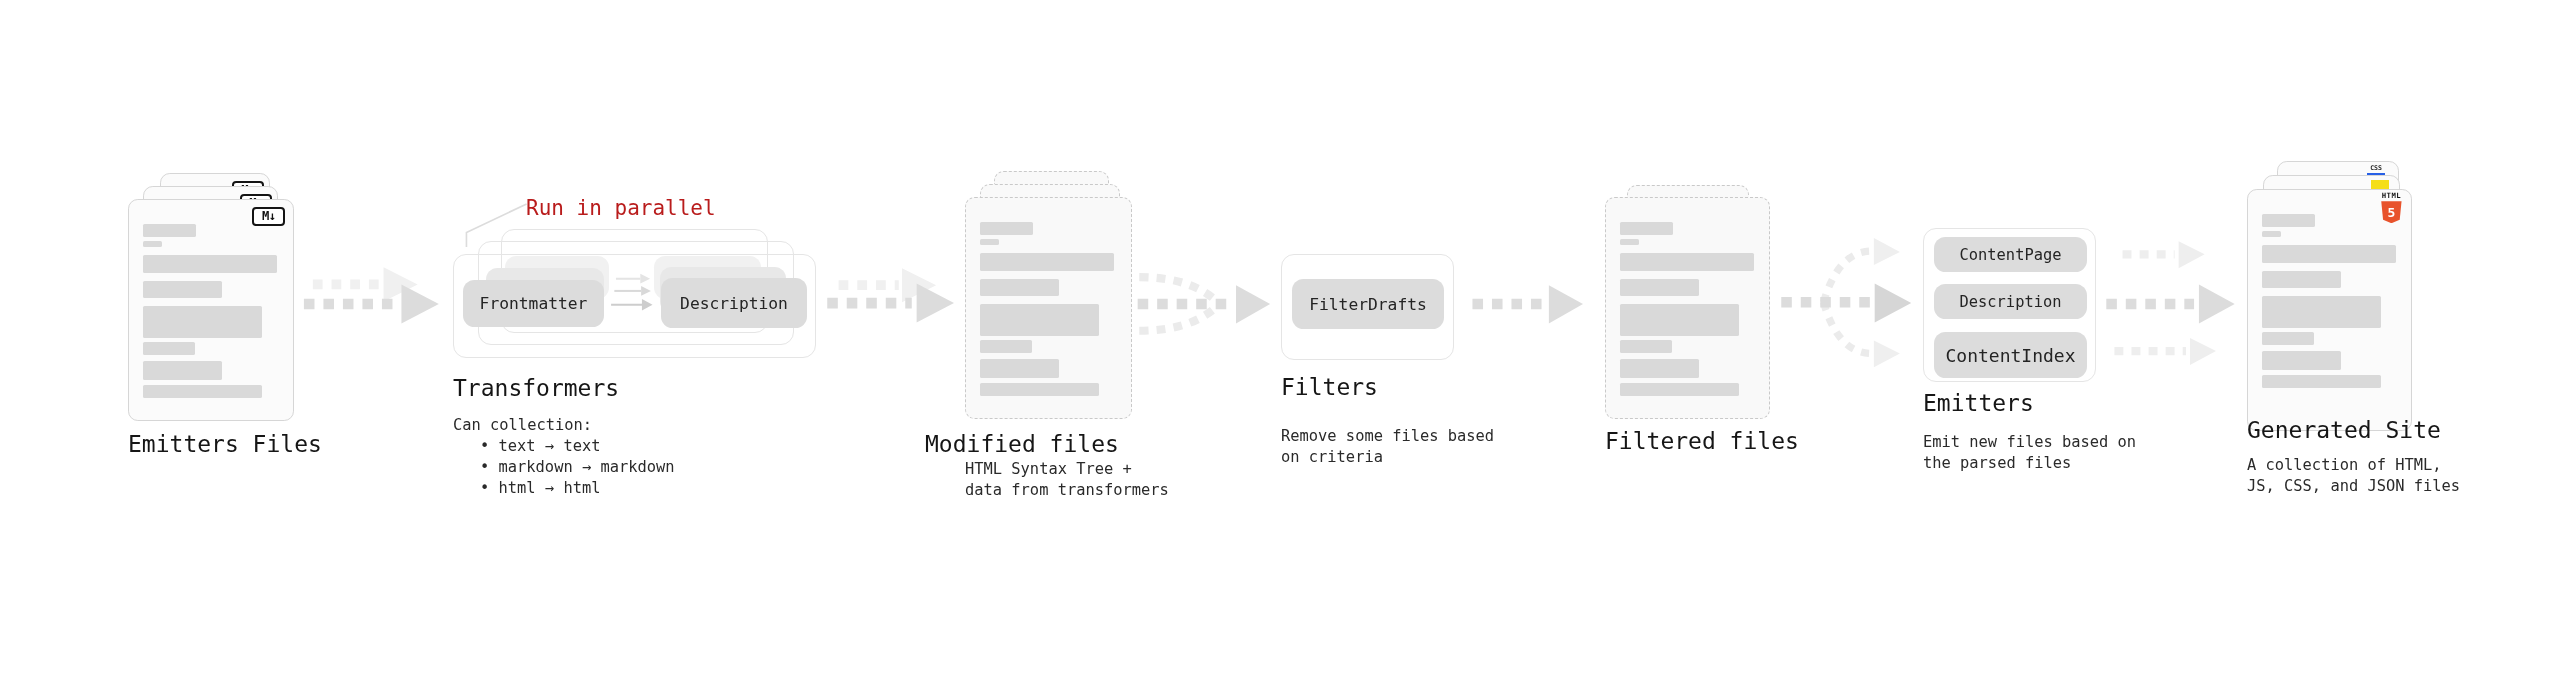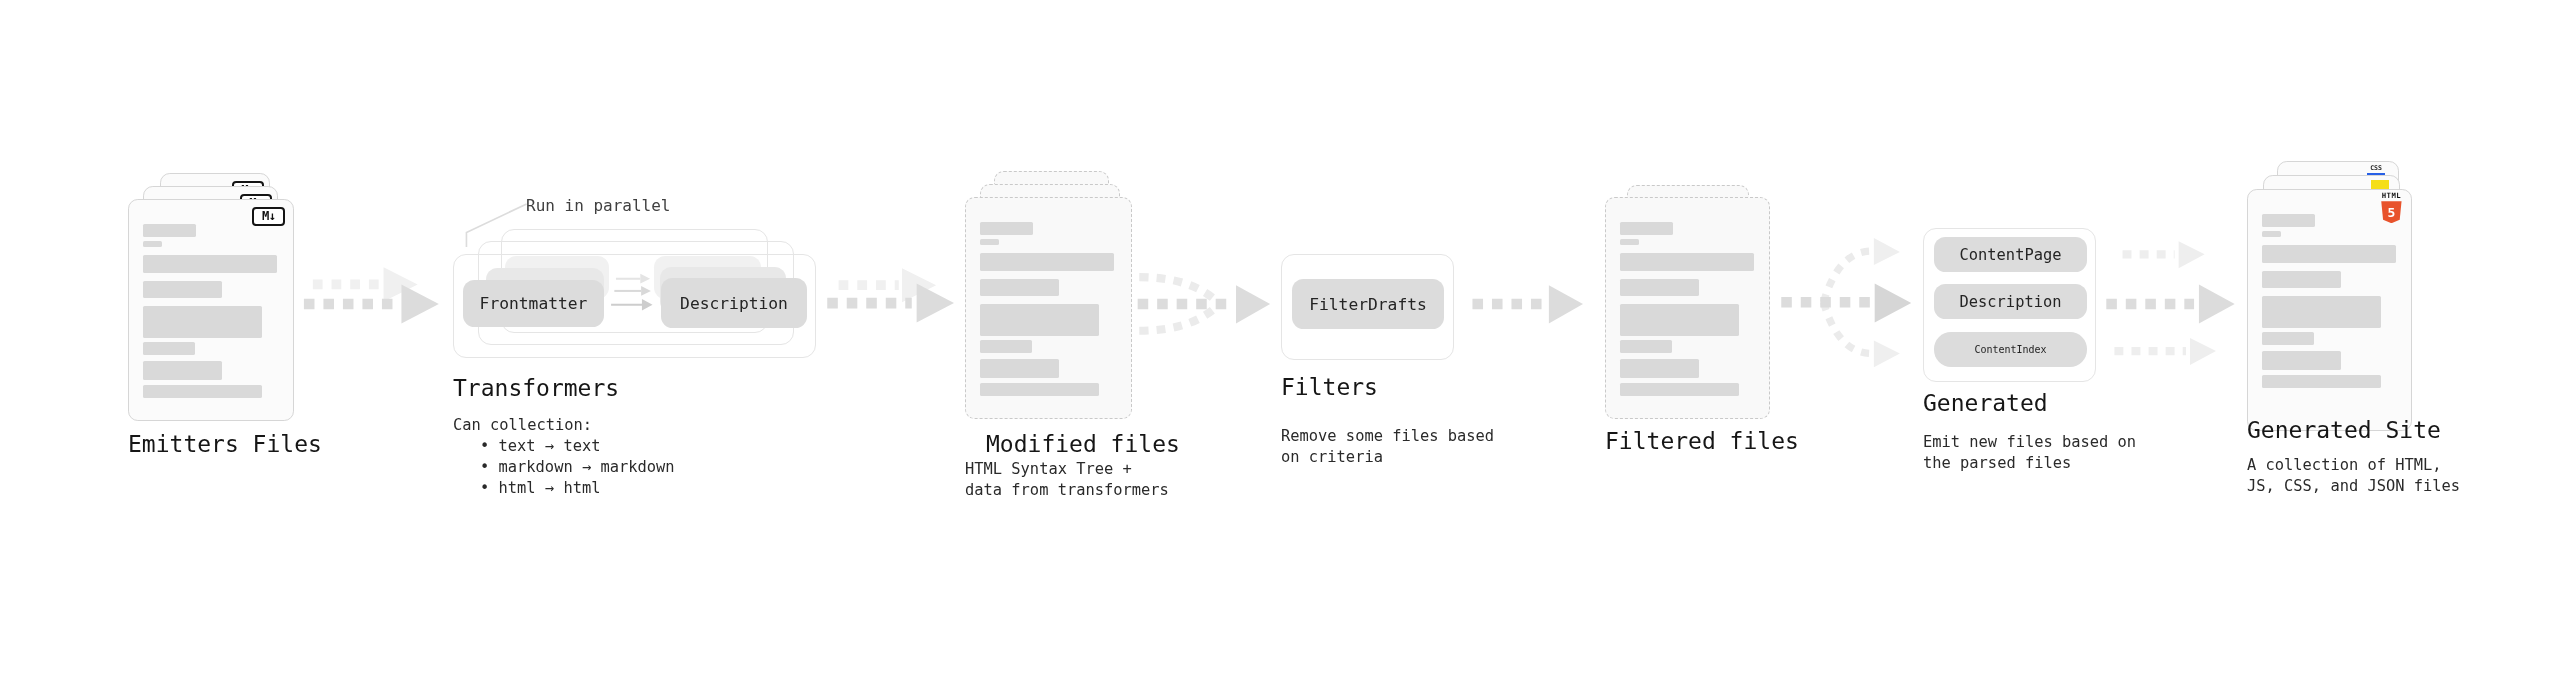--- a/index.html
+++ b/index.html
@@ -11,21 +11,21 @@
   .card.dashed{background:#f9f9f9;border:1.6px dashed #c9c9c9;}
   .bar{position:absolute;left:14px;background:#d9d9d9;border-radius:1.6px;}
   .outline-box{position:absolute;border:1.6px solid #e5e5e5;border-radius:13px;background:transparent;box-sizing:border-box;}
   .pill{position:absolute;background:#dcdcdc;border-radius:11.4px;display:flex;align-items:center;justify-content:center;
         font-size:16.3px;color:#242424;white-space:nowrap;}
   .pill.l1{background:#e8e8e8;}
   .pill.l2{background:#f1f1f1;}
   .stage-title{position:absolute;font-size:23px;line-height:24.4px;color:#161616;white-space:nowrap;}
   .stage-desc{position:absolute;font-size:15.4px;line-height:21px;color:#2a2a2a;white-space:pre-line;}
   .bullets{position:absolute;font-size:15.4px;line-height:21px;color:#2a2a2a;margin-left:17px;}
-  .note{position:absolute;font-size:16px;color:#404040;white-space:nowrap;}
+  .note{position:absolute;font-size:21px;color:#b91c1c;white-space:nowrap;}
   .md-badge{position:absolute;top:6.5px;width:32.5px;height:19.5px;border:2.4px solid #141414;border-radius:4.1px;background:#fff;
             display:flex;align-items:center;justify-content:center;font-weight:bold;font-size:12.2px;color:#141414;
             letter-spacing:-0.8px;box-sizing:border-box;}
   .js-badge{position:absolute;top:4.1px;right:9.8px;width:18.7px;height:9.8px;background:#f5de19;}
   .css-badge{position:absolute;top:3.3px;right:13px;width:18px;text-align:center;}
   .css-badge .css-text{font-size:6.5px;font-weight:bold;color:#222;line-height:6.5px;}
   .css-badge .css-bar{height:3.3px;background:#2760e6;margin-top:0.8px;}
   .html5{position:absolute;top:2.4px;right:8.1px;width:23px;text-align:center;}
   .html5 .html5-word{font-size:7.3px;font-weight:bold;color:#111;line-height:8.1px;letter-spacing:0.4px;}
   .html5 .shield{width:20.3px;height:22px;margin:0.8px auto 0;background:#e8532c;
@@ -151,21 +151,21 @@
           <div class="bar" style="top: 24.4px; width: 53px; height: 12.2px;"></div>
           <div class="bar" style="top: 41px; width: 18.7px; height: 5.7px;"></div>
           <div class="bar" style="top: 55px; width: 134px; height: 18px;"></div>
           <div class="bar" style="top: 81px; width: 79px; height: 17px;"></div>
           <div class="bar" style="top: 106px; width: 119px; height: 32px;"></div>
           <div class="bar" style="top: 142px; width: 52px; height: 13px;"></div>
           <div class="bar" style="top: 161px; width: 79px; height: 18.7px;"></div>
           <div class="bar" style="top: 185px; width: 119px; height: 13px;"></div>
         </div>
     </div>
-    <div class="stage-title" style="left:986px;top:432px;">Modified files</div>
+    <div class="stage-title" style="left:925px;top:432px;">Modified files</div>
     <div class="stage-desc" style="left:965px;top:459px;">HTML Syntax Tree +
 data from transformers</div>
   </div>
 
   <div>
     <div class="outline-box" style="left:1281px;top:254px;width:173px;height:106px;background:#fff;"></div>
     <div class="pill" style="left:1292px;top:279px;width:152px;height:50px;">FilterDrafts</div>
     <div class="stage-title" style="left:1281px;top:375px;">Filters</div>
     <div class="stage-desc" style="left:1281px;top:426px;">Remove some files based
 on criteria</div>
@@ -185,22 +185,22 @@
           <div class="bar" style="top: 185px; width: 119px; height: 13px;"></div>
         </div>
     </div>
     <div class="stage-title" style="left:1605px;top:429px;">Filtered files</div>
   </div>
 
   <div>
     <div class="outline-box" style="left:1923px;top:228px;width:173px;height:154px;background:#fff;"></div>
     <div class="pill" style="left:1934px;top:237px;width:153px;height:35px;font-size:15.4px;">ContentPage</div>
     <div class="pill" style="left:1934px;top:284px;width:153px;height:35px;font-size:15.4px;">Description</div>
-    <div class="pill" style="left:1934px;top:332px;width:153px;height:35px;font-size:10px;border-radius:17px;">ContentIndex</div>
-    <div class="stage-title" style="left:1923px;top:391px;">Generated</div>
+    <div class="pill" style="left:1934px;top:332px;width:153px;height:46px;font-size:18px;">ContentIndex</div>
+    <div class="stage-title" style="left:1923px;top:391px;">Emitters</div>
     <div class="stage-desc" style="left:1923px;top:432px;">Emit new files based on
 the parsed files</div>
   </div>
 
   <div>
     <div class="card solid" style="left:2277px;top:161px;width:122px;height:222px;">
       <div class="css-badge">
         <div class="css-text">CSS</div>
         <div class="css-bar"></div>
       </div>

